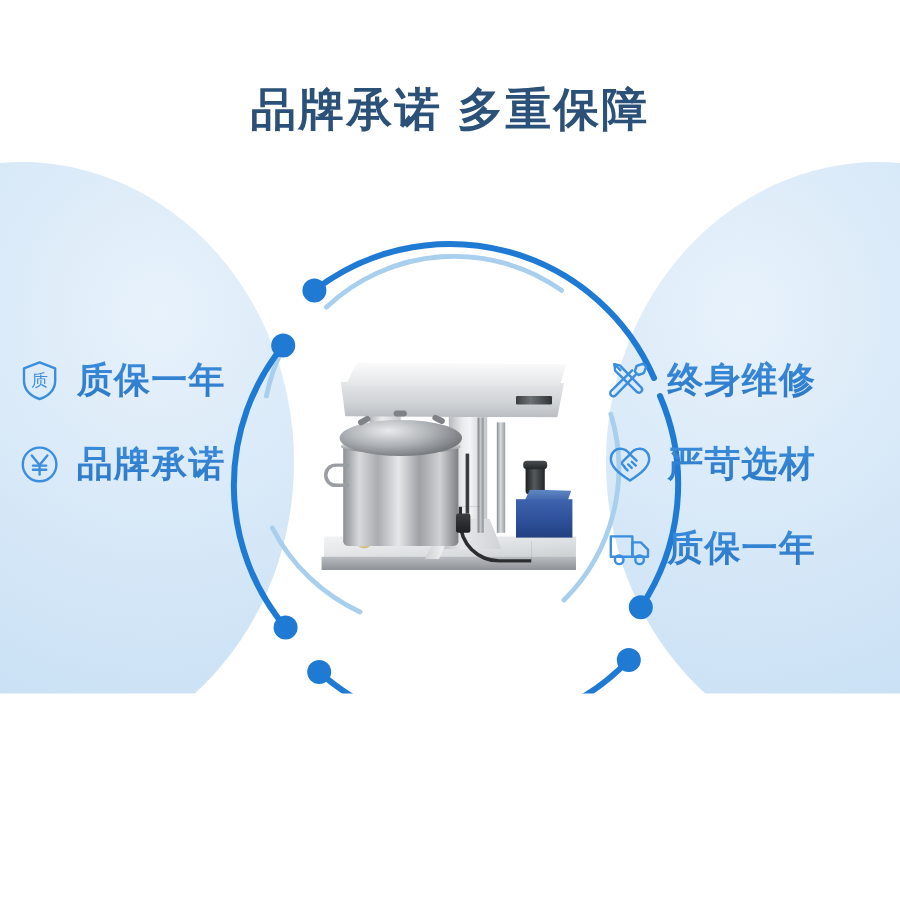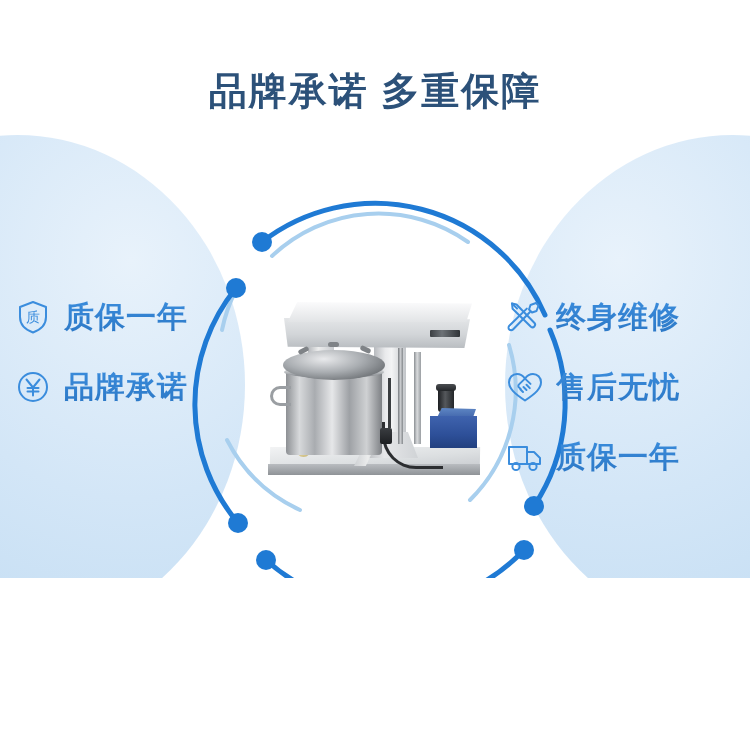--- a/index.html
+++ b/index.html
@@ -234,21 +234,21 @@
       <span class="feat-icon">
         <svg width="38" height="36" viewBox="0 0 38 36" fill="none" stroke="#3b8ddd" stroke-width="2" stroke-linecap="round" stroke-linejoin="round">
           <path d="M19 31.5 C8.5 24.5 3 19.5 3 13.3 C3 8.4 6.7 5 11 5 c3 0 6 1.8 8 4.6 C21 6.8 24 5 27 5 c4.3 0 8 3.4 8 8.3 C35 19.5 29.5 24.5 19 31.5 Z"></path>
           <path d="M19 9.6 L13 15.4 a2 2 0 0 0 0 3 l1.6 1.6"></path>
           <path d="M19 9.6 l5.5 5.3"></path>
           <path d="M14.5 20.5 l2.5 2.5"></path>
           <path d="M17.5 18 l3 3"></path>
           <path d="M20.5 15.8 l3.3 3.3"></path>
         </svg>
       </span>
-      <span class="feat-label">售后无忧</span>
+      <span class="feat-label">严苛选材</span>
     </div>
 
     <div class="feat">
       <span class="feat-icon">
         <svg width="38" height="32" viewBox="0 0 38 32" fill="none" stroke="#3b8ddd" stroke-width="2" stroke-linecap="round" stroke-linejoin="round">
           <path d="M3 6 H21 V23 H3 Z"></path>
           <path d="M21 11 H28 L34 17 V23 H21 Z"></path>
           <circle cx="10" cy="25.5" r="3.6"></circle>
           <circle cx="27" cy="25.5" r="3.6"></circle>
         </svg>

